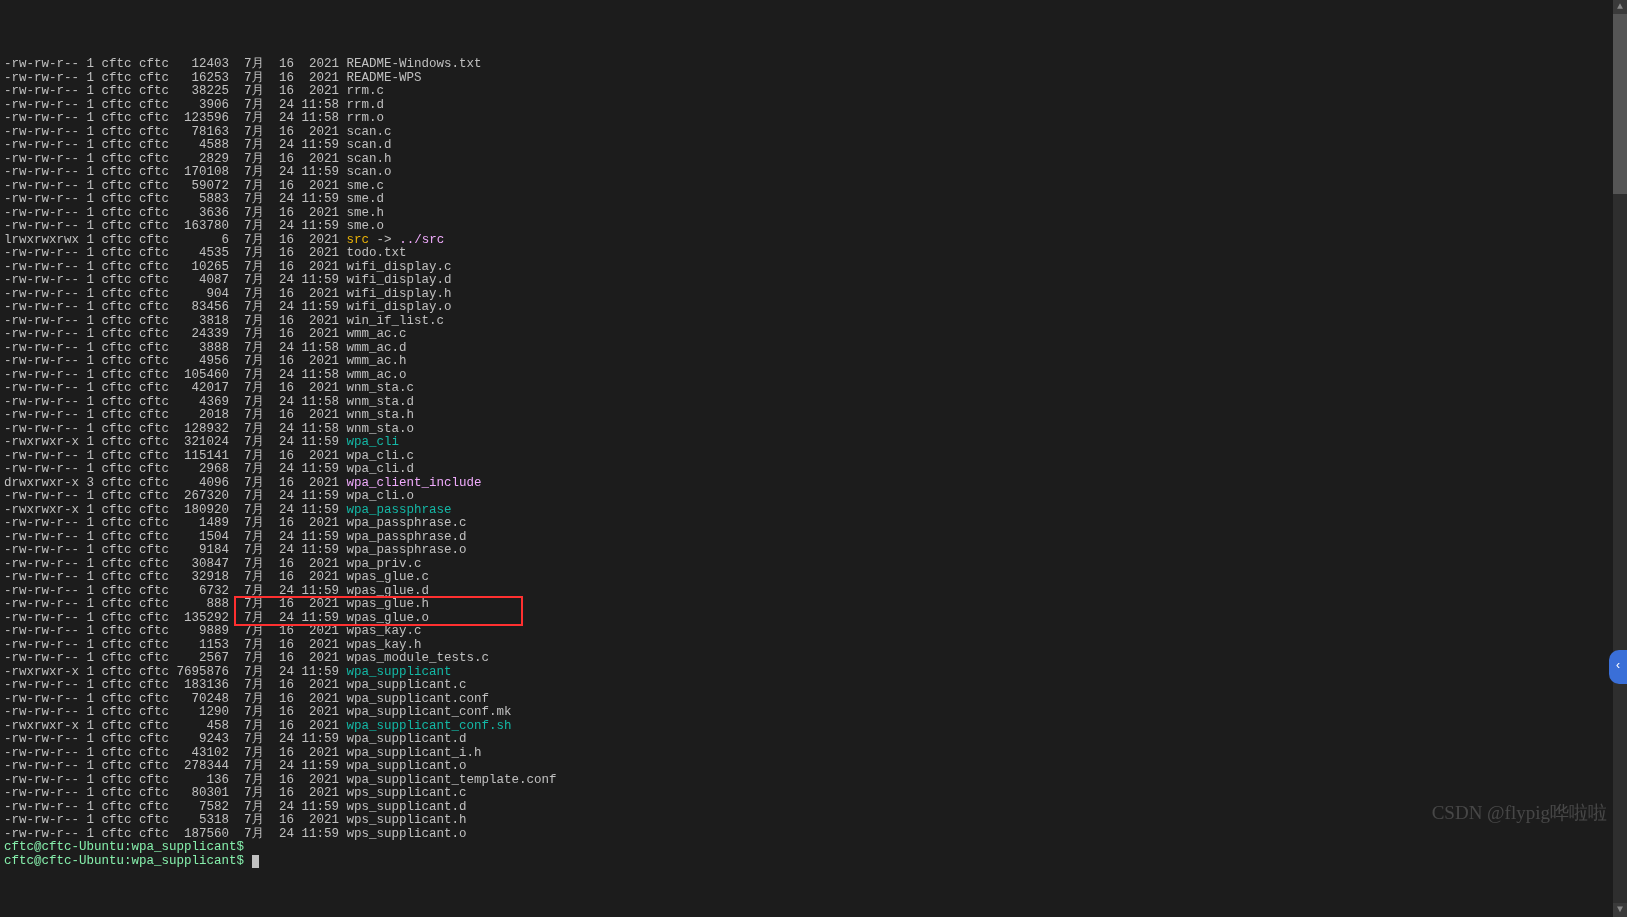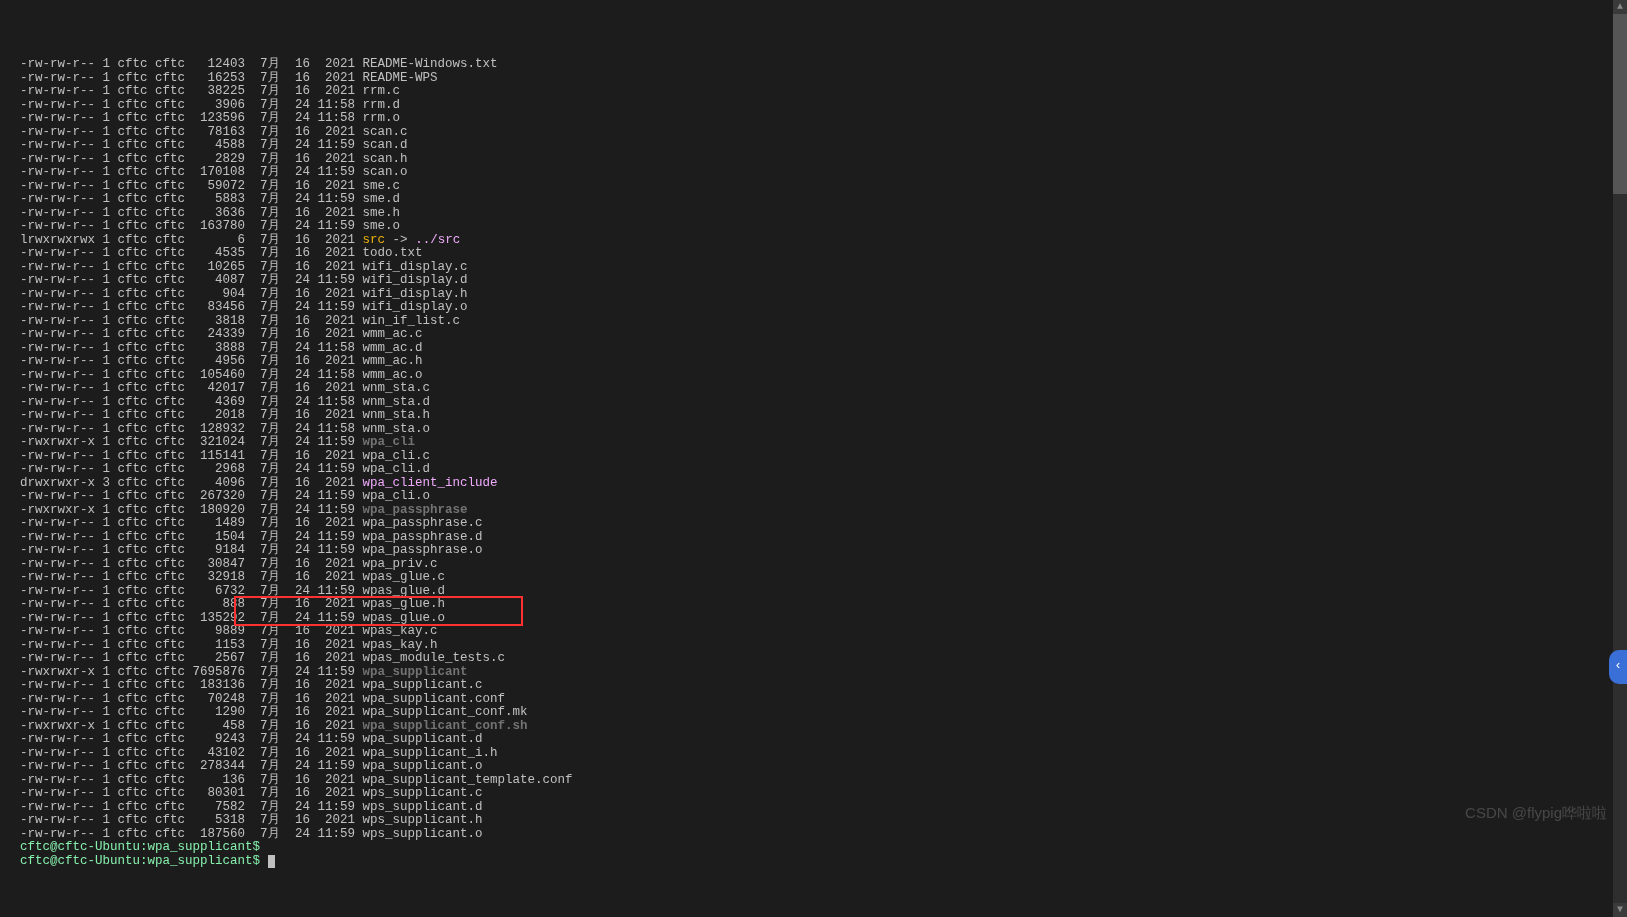--- a/index.html
+++ b/index.html
@@ -11,26 +11,25 @@
     line-height: 13.5px;
     white-space: pre;
     overflow: hidden;
     width: 1627px;
     height: 917px;
     position: relative;
   }
   .terminal {
     padding: 4px 4px 0 4px;
     position: relative;
-    margin-left: 16px;
   }
   .row { white-space: pre; }
   .ffile { color: #c0c0c0; }
   .fdir  { color: #f0abfc; }
-  .fexec { color: #737373; font-weight: bold; }
+  .fexec { color: #14b8a6; }
   .flink { color: #eab308; }
   .highlight-box {
     position: absolute;
     border: 2px solid #ff3030;
     pointer-events: none;
     background: transparent;
   }
   .scrollbar {
     position: absolute;
     right: 0;
@@ -63,22 +62,22 @@
     width: 7px;
     height: 13px;
     background: #c0c0c0;
     vertical-align: bottom;
   }
   .watermark {
     position: absolute;
     right: 20px;
     bottom: 98px;
     color: rgba(200,200,200,0.25);
-    font-family: Liberation Sans, sans-serif;
-    font-size: 15px;
+    font-family: Liberation Serif, serif;
+    font-size: 19px;
     pointer-events: none;
   }
   .side-tab {
     position: absolute;
     right: 0;
     top: 650px;
     width: 18px;
     height: 34px;
     background: #3a6fd8;
     border-radius: 10px 0 0 10px;

